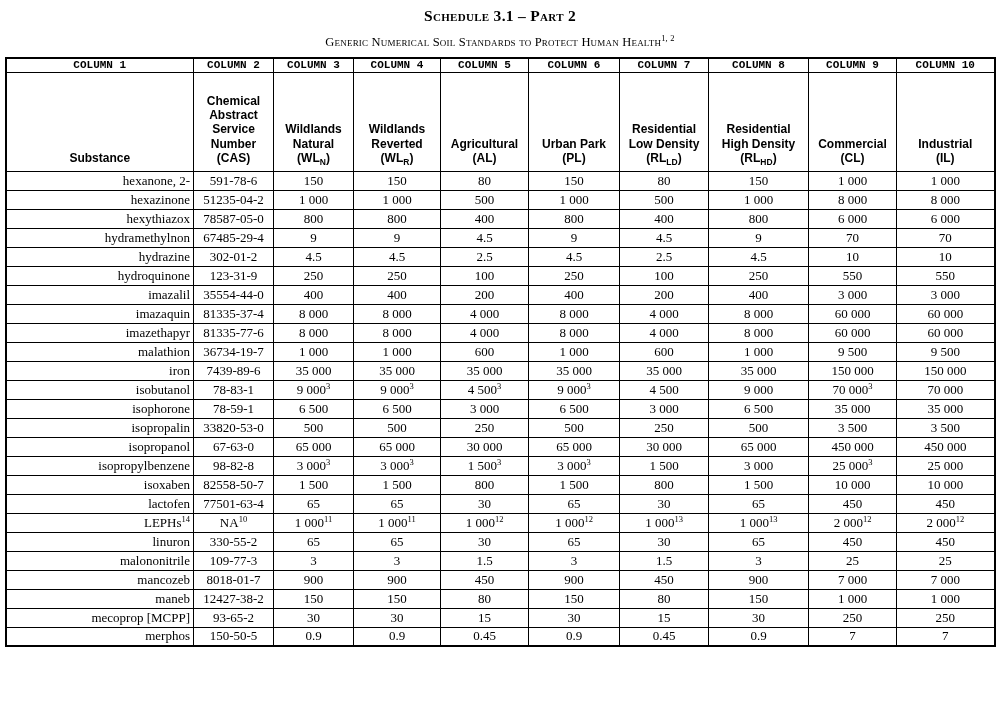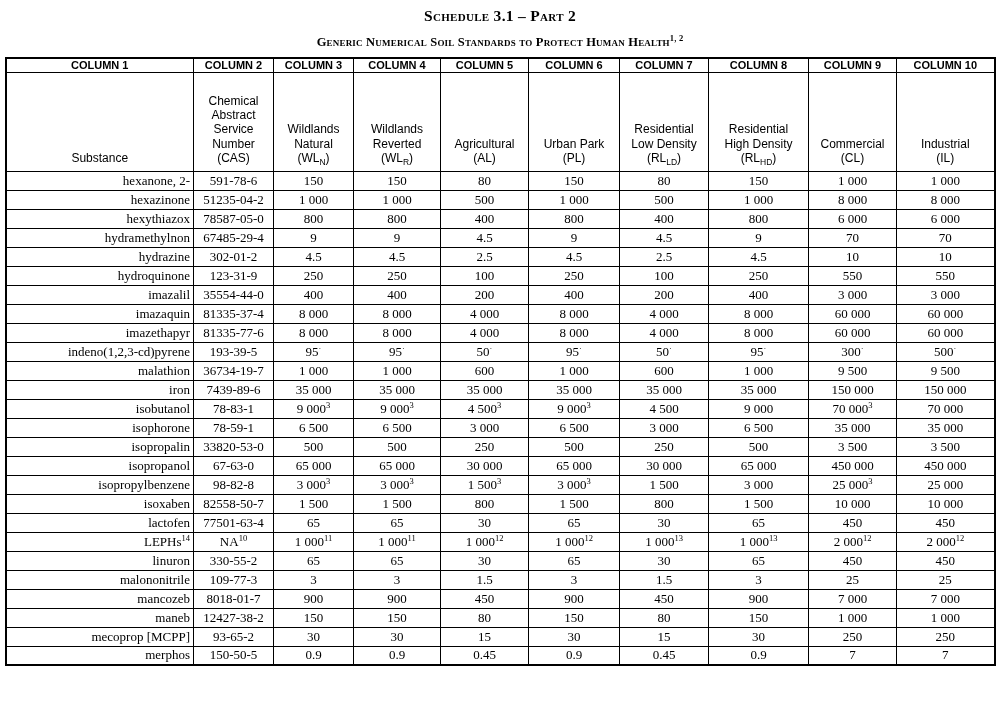--- a/index.html
+++ b/index.html
@@ -10,21 +10,21 @@
   .title {
     text-align: center; padding-top: 7px;
     font-family: "Liberation Serif", serif;
     font-weight: bold; font-size: 15.5px;
     font-variant: small-caps; letter-spacing: 0.3px;
     color: #000;
   }
   .subtitle {
     text-align: center; margin-top: 10px;
     font-family: "Liberation Serif", serif;
-    font-weight: bold; font-size: 12.5px;
+    font-weight: normal; font-size: 12.5px;
     font-variant: small-caps; letter-spacing: 0.2px;
     color: #000;
   }
   .subtitle sup, td sup, th sup {
     font-size: 8.5px; vertical-align: super; line-height: 0;
   }
   td sub, th sub { font-size: 8.5px; vertical-align: sub; line-height: 0; }
 
   table.std {
     border-collapse: collapse; table-layout: fixed;
@@ -32,28 +32,28 @@
     border: 2px solid #000;
   }
   table.std th, table.std td { border: 1px solid #000; color: #000; box-sizing: border-box; }
 
   col.c1  { width: 188px; } col.c2  { width: 80px; }  col.c3 { width: 80px; }
   col.c4  { width: 87px; }  col.c5  { width: 88px; }  col.c6 { width: 91px; }
   col.c7  { width: 89px; }  col.c8  { width: 100px; } col.c9 { width: 88px; }
   col.c10 { width: 98px; }
 
   th.collabel {
-    font-family: Liberation Sans, sans-serif;
+    font-family: Liberation Mono, monospace;
     font-weight: bold; font-size: 11px;
     height: 14px; padding: 0; text-align: center;
     white-space: nowrap; overflow: hidden;
   }
   th.desc {
     font-family: "Liberation Sans", sans-serif;
-    font-weight: normal; font-size: 12px; line-height: 1.2;
+    font-weight: bold; font-size: 12px; line-height: 1.2;
     height: 99px; vertical-align: bottom; text-align: center;
     padding: 0 1px 5px 1px;
     border-bottom: 3px double #000;
   }
   th.desc.substance-h { text-align: center; margin-left: 12px; }
 
   tbody td {
     font-family: "Liberation Serif", serif;
     font-size: 13px; height: 19px; padding: 0 3px;
     white-space: nowrap; overflow: hidden;
@@ -210,32 +210,20 @@
           <td class="num">8 000</td>
           <td class="num">8 000</td>
           <td class="num">4 000</td>
           <td class="num">8 000</td>
           <td class="num">4 000</td>
           <td class="num">8 000</td>
           <td class="num">60 000</td>
           <td class="num">60 000</td>
         </tr>
         <tr>
-          <td class="subst">indeno(1,2,3-cd)pyrene</td>
-          <td class="num">193-39-5</td>
-          <td class="num">95<sup>·</sup></td>
-          <td class="num">95<sup>·</sup></td>
-          <td class="num">50<sup>·</sup></td>
-          <td class="num">95<sup>·</sup></td>
-          <td class="num">50<sup>·</sup></td>
-          <td class="num">95<sup>·</sup></td>
-          <td class="num">300<sup>·</sup></td>
-          <td class="num">500<sup>·</sup></td>
-        </tr>
-        <tr>
           <td class="subst">malathion</td>
           <td class="num">36734-19-7</td>
           <td class="num">1 000</td>
           <td class="num">1 000</td>
           <td class="num">600</td>
           <td class="num">1 000</td>
           <td class="num">600</td>
           <td class="num">1 000</td>
           <td class="num">9 500</td>
           <td class="num">9 500</td>

